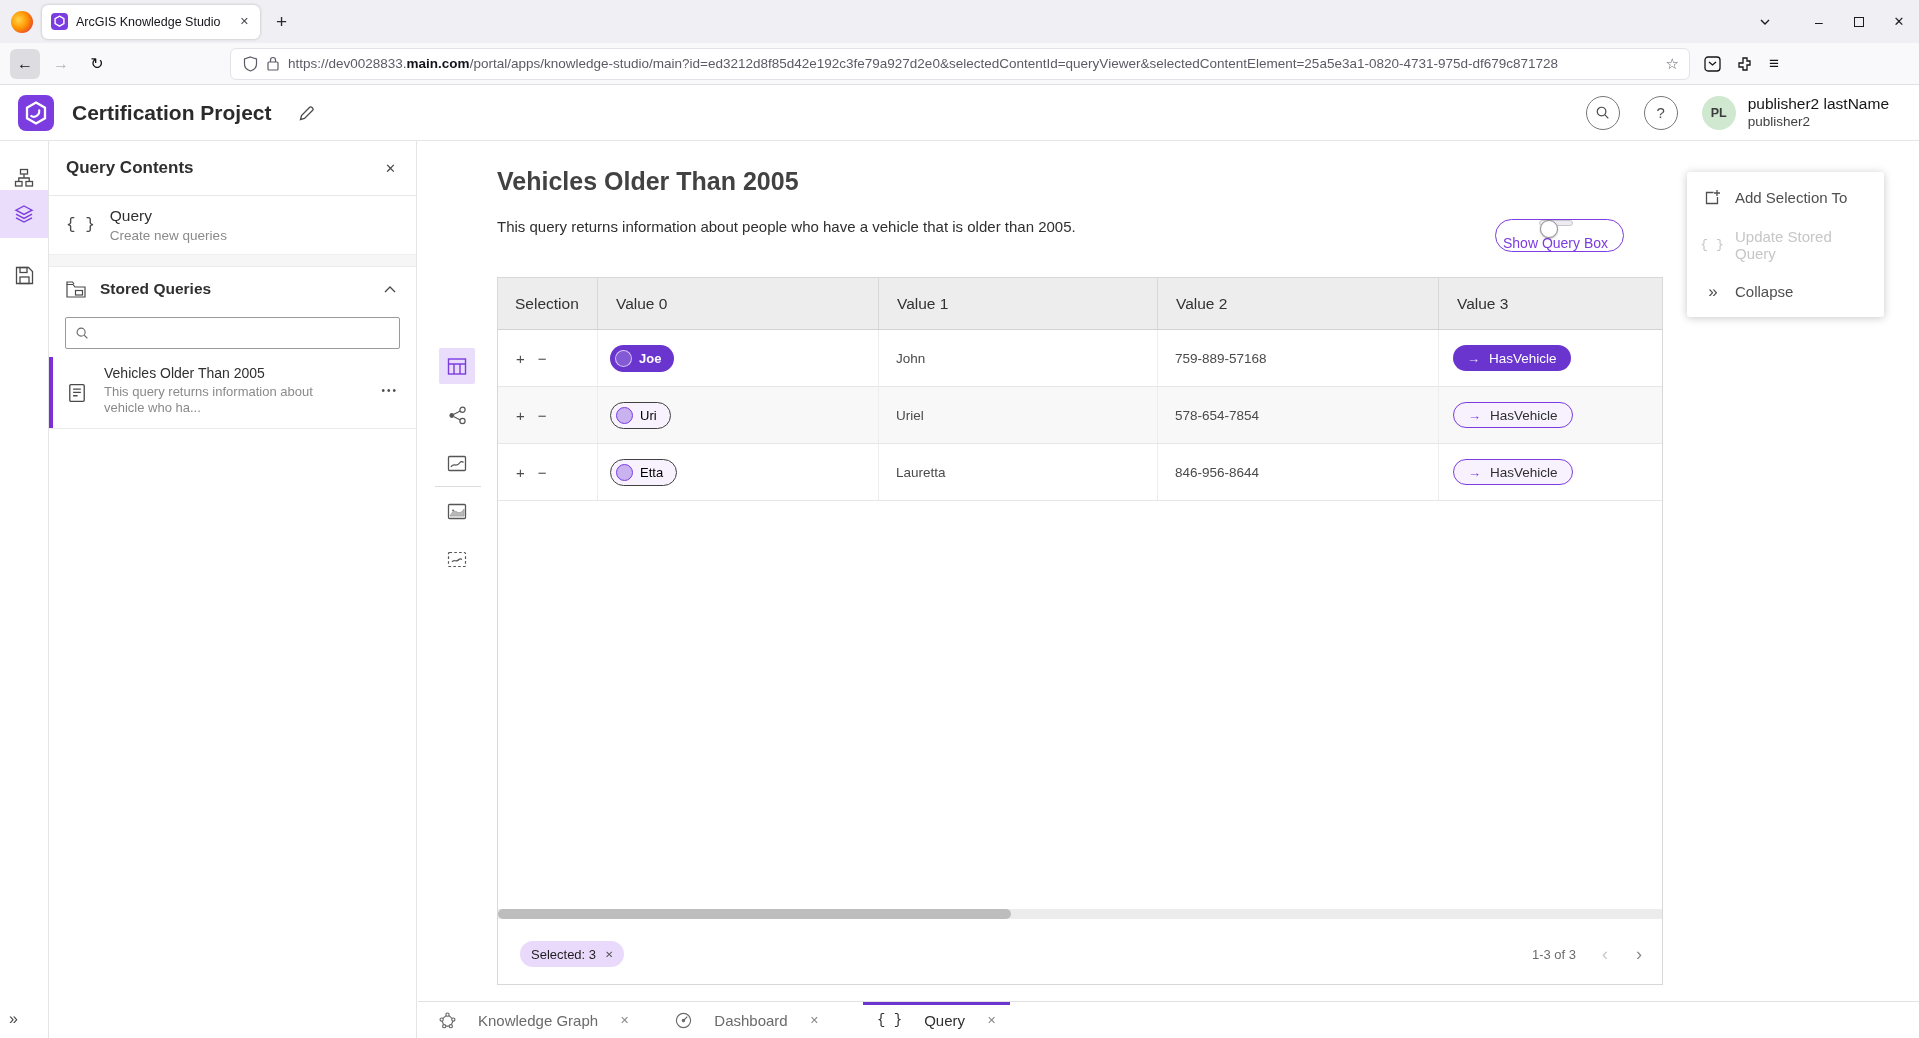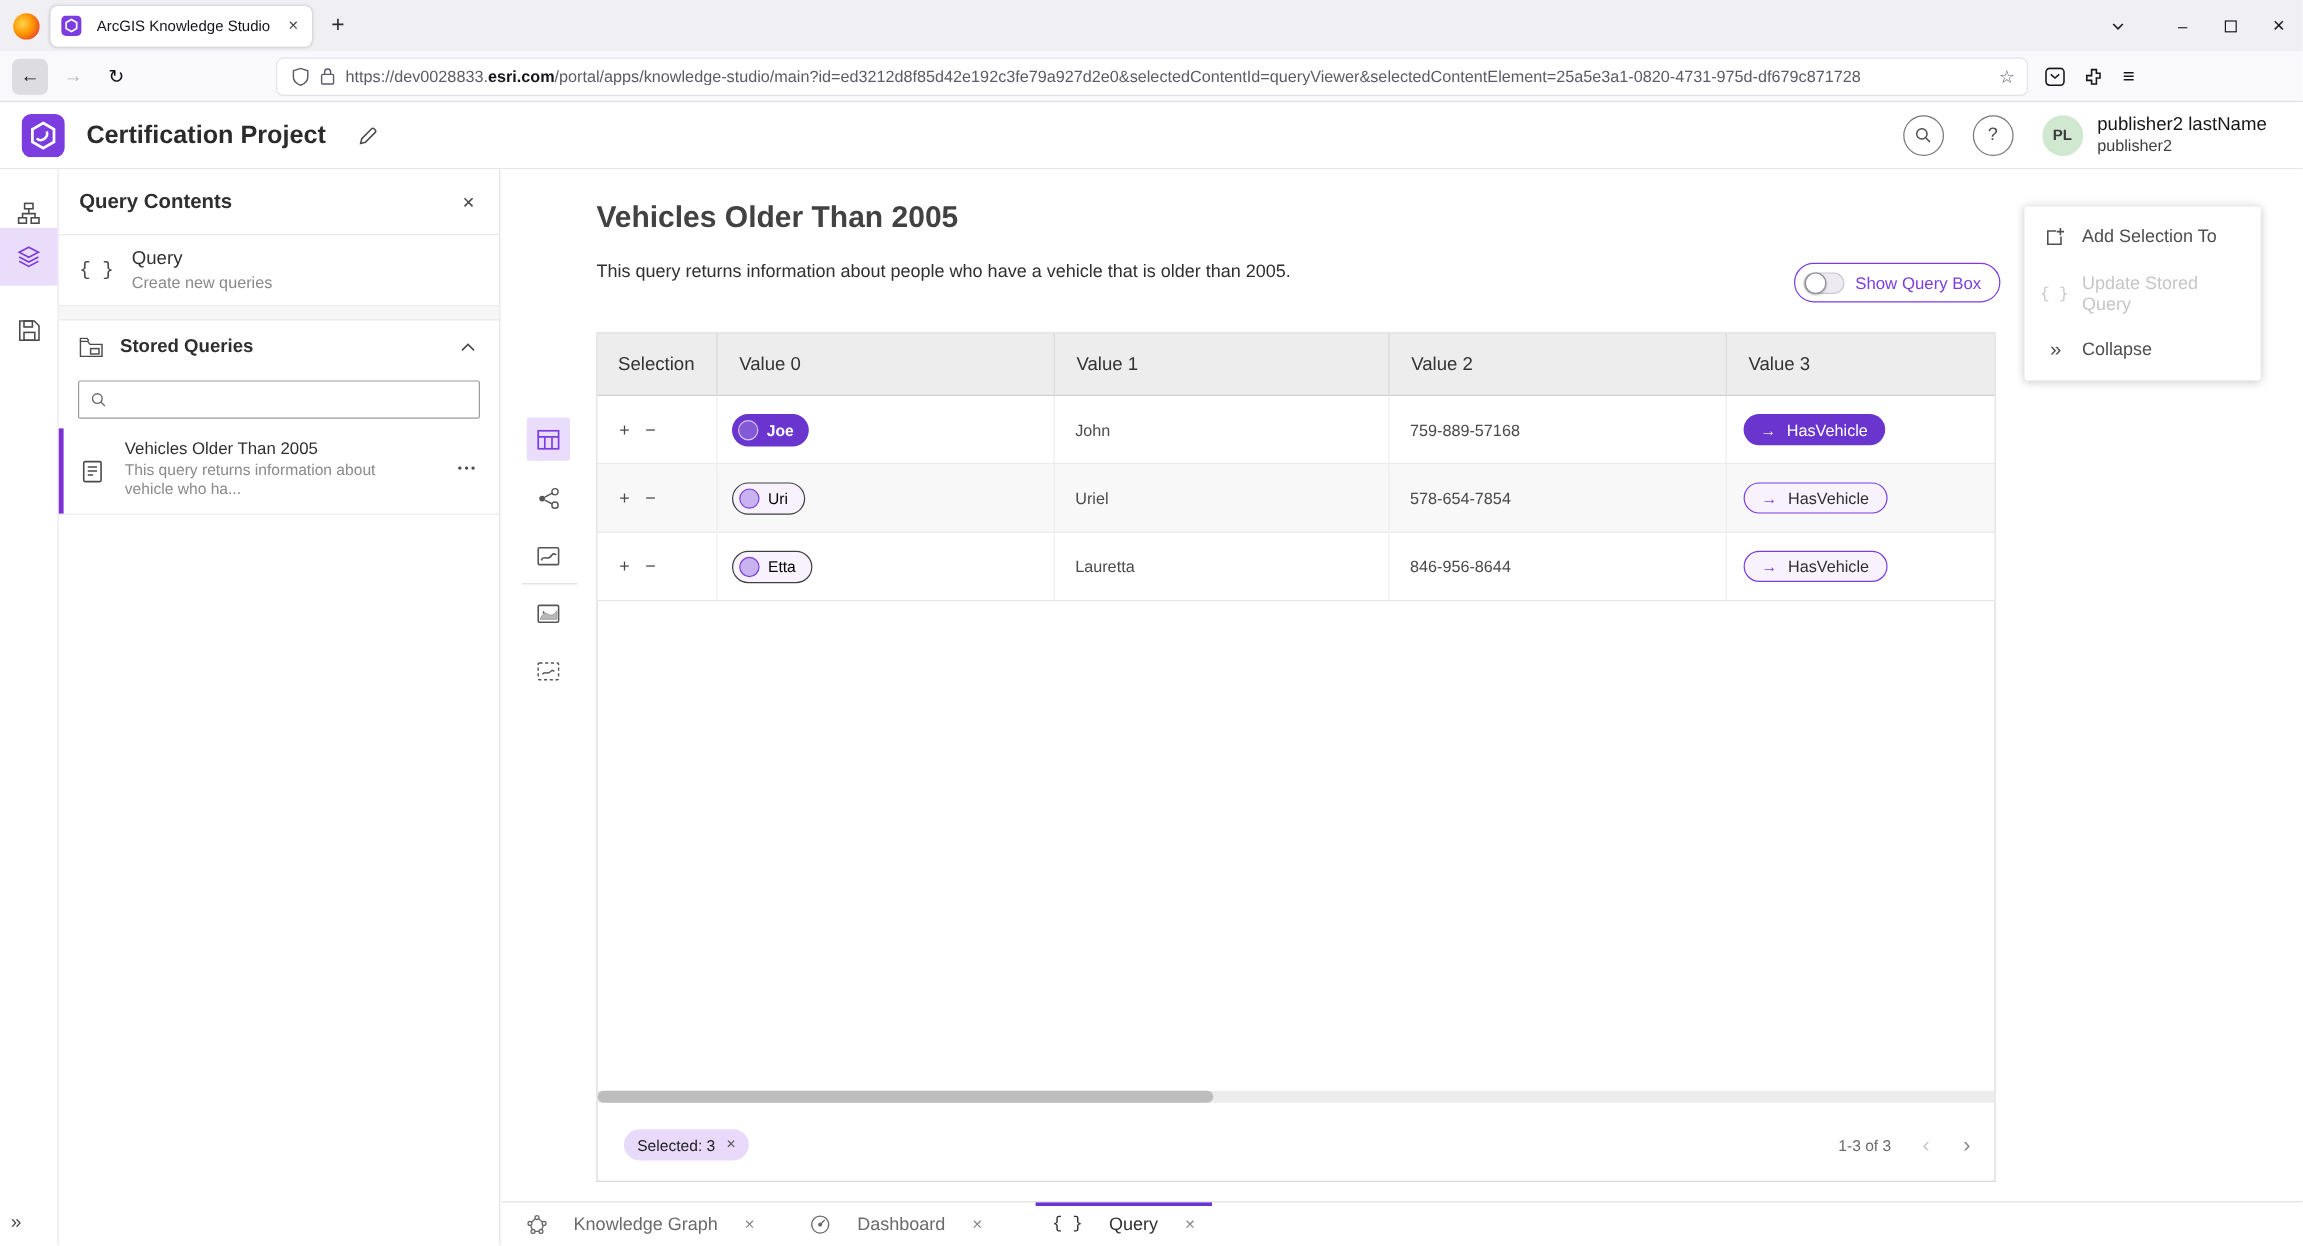--- a/index.html
+++ b/index.html
@@ -6,21 +6,21 @@
   body { font-family:"Liberation Sans", sans-serif; background:#fff; }
   .screen { position:relative; width:1919px; height:1038px; overflow:hidden; background:#fff; }
 
   
   .tabstrip { position:absolute; left:0; top:0; right:0; height:43px; background:#f0f0f4; display:flex; align-items:center; }
   .ff-icon { width:22px; height:22px; border-radius:50%; margin-left:11px;
              background:radial-gradient(circle at 35% 40%, #ffd54a 0%, #ff9500 45%, #e8452c 80%, #b5288f 100%); }
   .btab { margin-left:9px; width:218px; height:34px; background:#fff; border-radius:6px; box-shadow:0 0 3px rgba(0,0,0,.25);
           display:flex; align-items:center; padding:0 9px; gap:8px; }
   .favicon { width:17px; height:17px; flex:0 0 auto; }
-  .btab-title { flex:1; font-size:12.5px; color:#15141a; white-space:nowrap; overflow:hidden;text-align:center; }
+  .btab-title { flex:1; font-size:12.5px; color:#15141a; white-space:nowrap; overflow:hidden; }
   .btab-close { font-size:11px; color:#4a4a52; padding:0 2px; cursor:default; }
   .newtab { font-size:19px; color:#2b2b33; margin-left:16px; font-weight:400; }
   .ts-spacer { flex:1; }
   .winctl { color:#1c1b22; font-size:14px; width:40px; text-align:center; }
   .winctl.chev svg { width:12px; height:12px; }
   .maxrect { display:inline-block; width:10px; height:10px; border:1.2px solid #1c1b22; }
   .winctl.closex { font-size:13px; }
 
   .navbar { position:absolute; left:0; top:43px; right:0; height:42px; background:#f9f9fb; border-bottom:1px solid #e0e0e6;
             display:flex; align-items:center; }
@@ -86,21 +86,21 @@
   .tools { position:absolute; left:418px; top:141px; bottom:37px; width:79px; background:#fff; }
   .tool { position:absolute; left:21px; width:36px; height:36px; display:flex; align-items:center; justify-content:center; color:#565656; }
   .tool.selected { background:#e9ddfb; color:#7b3ce0; border-radius:2px; }
   .tool-divider { position:absolute; left:17px; width:46px; height:1px; background:#dcdcdc; top:345px; }
 
   
   .main { position:absolute; left:497px; top:141px; right:0; bottom:37px; background:#fff; }
   .main-title { margin-top:26px; font-size:25px; font-weight:600; color:#424242; }
   .main-desc { margin-top:22px; font-size:15px; color:#2f2f2f; }
   .toggle-pill { position:absolute; left:998px; top:78px; height:33px; border:1px solid #7b3ce0; border-radius:17px;
-                 display:flex; align-items:center; gap:9px; padding:0 15px 0 7px; background:#fff; }
+                 display:flex; align-items:center; gap:9px; padding:0 15px 0 7px; background:#fff;flex-direction:column; }
   .tg-track { width:34px; height:18px; border-radius:9px; background:#edeaf1; border:1px solid #c9c7cf; position:relative; }
   .tg-knob { position:absolute; left:0; top:-1px; width:18px; height:18px; border-radius:50%; background:#fff;
              border:1px solid #8f8f96; box-shadow:0 1px 2px rgba(0,0,0,.25); }
   .tg-label { font-size:14px; color:#7b3ce0; }
 
   .tablebox { position:absolute; left:0; top:136px; width:1166px; height:708px; border:1px solid #d8d8d8; background:#fff; }
   .tgrid { display:grid; grid-template-columns:100px 281px 279px 281px auto; }
   .thead { background:#ededed; border-bottom:1px solid #d2d2d2; height:52px; }
   .th { display:flex; align-items:center; padding-left:18px; font-size:15.5px; color:#323232; border-right:1px solid #d9d9d9; }
   .th:first-child { padding-left:17px; }
@@ -193,21 +193,21 @@
     <span class="nav-btn fwd">→</span>
     <span class="nav-btn">↻</span>
     <div class="urlbar">
       <svg class="ic" width="15" height="16" viewBox="0 0 15 16">
           <path d="M7.5 1L13.5 3v5c0 3.5-2.5 5.9-6 7-3.5-1.1-6-3.5-6-7V3z" fill="none" stroke="#5b5b66" stroke-width="1.2"></path>
         </svg>
       <svg class="ic" style="margin-left:9px" width="12" height="15" viewBox="0 0 12 15">
           <rect x="1" y="6" width="10" height="8" rx="1" fill="none" stroke="#5b5b66" stroke-width="1.2"></rect>
           <path d="M3.5 6V4a2.5 2.5 0 015 0v2" fill="none" stroke="#5b5b66" stroke-width="1.2"></path>
         </svg>
-      <span class="url"><span class="u-dim">https://dev0028833.</span><span class="u-dom">esri.com</span><span class="u-dim">/portal/apps/knowledge-studio/main?id=ed3212d8f85d42e192c3fe79a927d2e0&amp;selectedContentId=queryViewer&amp;selectedContentElement=25a5e3a1-0820-4731-975d-df679c871728</span></span>
+      <span class="url"><span class="u-dim">https://dev0028833.</span><span class="u-dom">main.com</span><span class="u-dim">/portal/apps/knowledge-studio/main?id=ed3212d8f85d42e192c3fe79a927d2e0&amp;selectedContentId=queryViewer&amp;selectedContentElement=25a5e3a1-0820-4731-975d-df679c871728</span></span>
       <span class="url-star">☆</span>
     </div>
     <div class="nav-right">
       <svg class="ic" width="17" height="16" viewBox="0 0 17 16">
           <rect x="1" y="1" width="15" height="14" rx="3" fill="none" stroke="#15141a" stroke-width="1.3"></rect>
           <path d="M5 6l3.5 3L12 6" fill="none" stroke="#15141a" stroke-width="1.3"></path>
         </svg>
       <svg class="ic" width="16" height="16" viewBox="0 0 16 16">
           <path d="M6 2h4v3h3v4h-3v5H6v-3H2V7h4z" fill="none" stroke="#15141a" stroke-width="1.3"></path>
         </svg>

